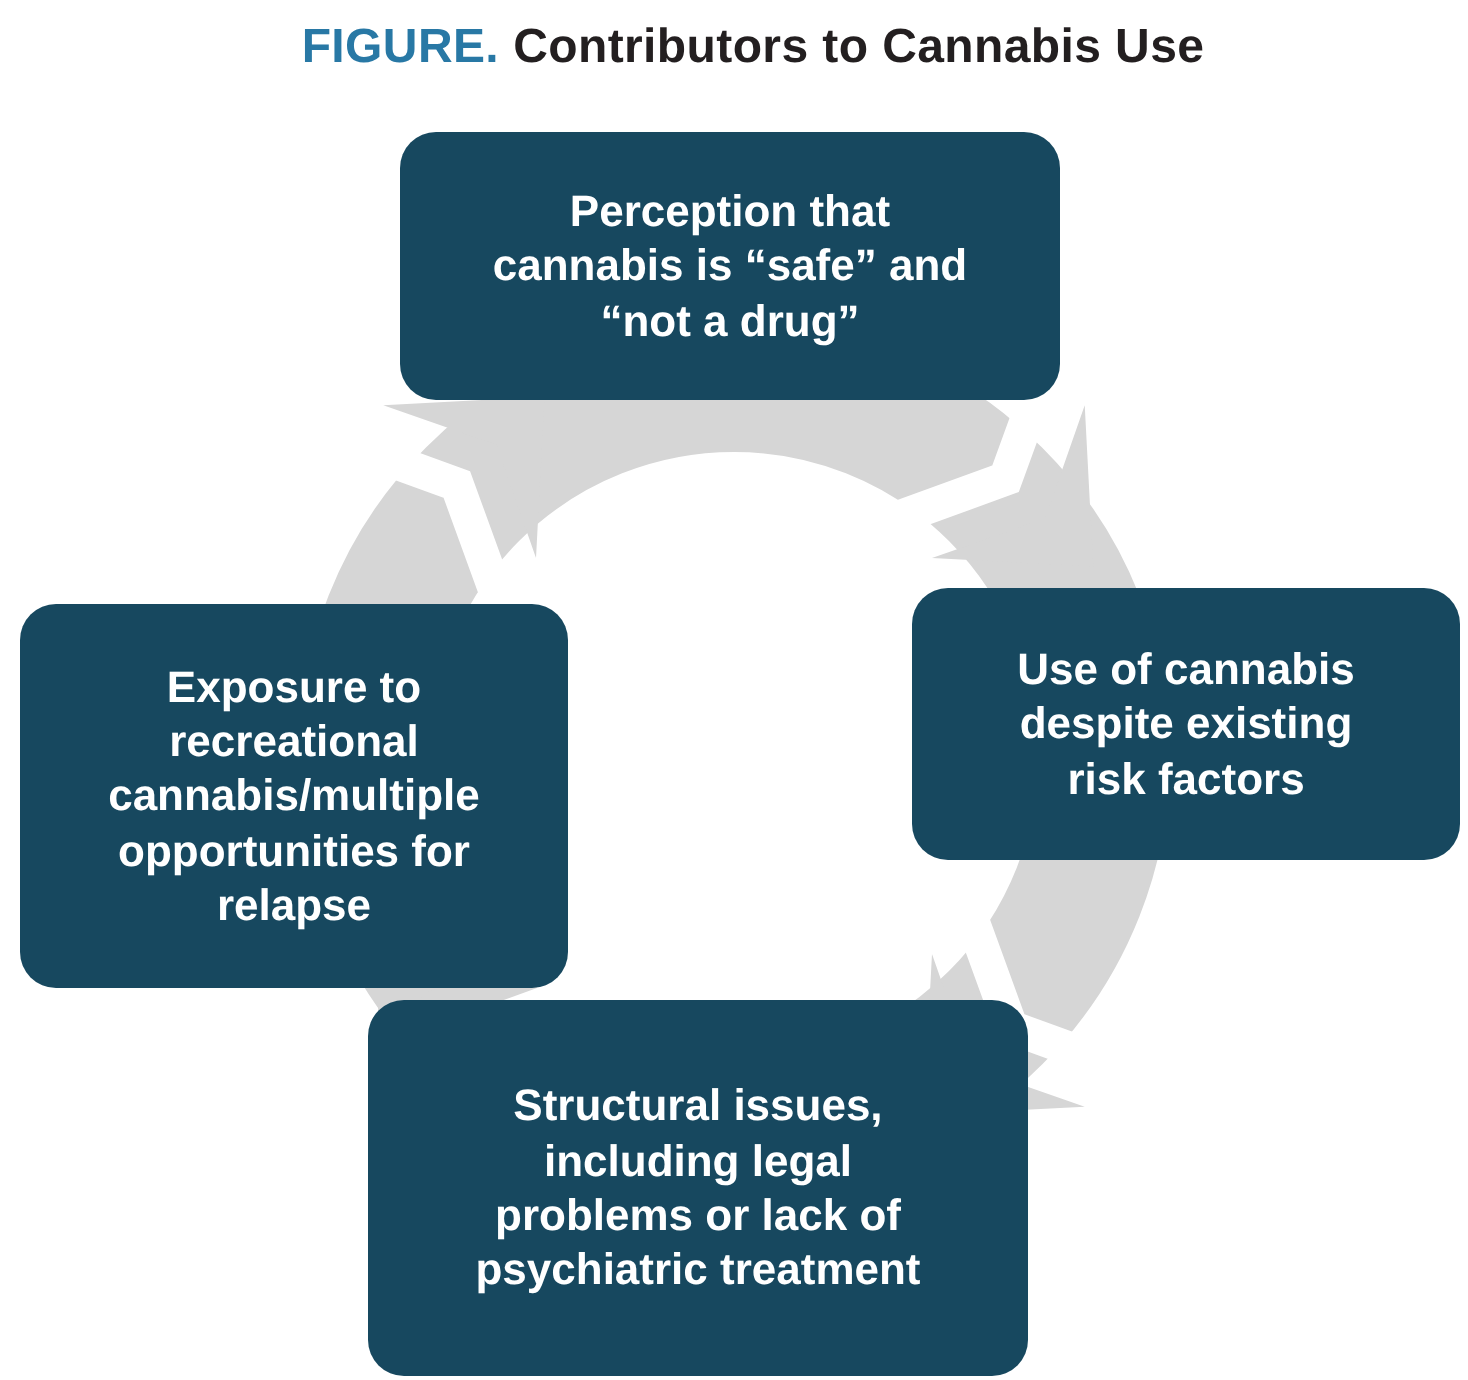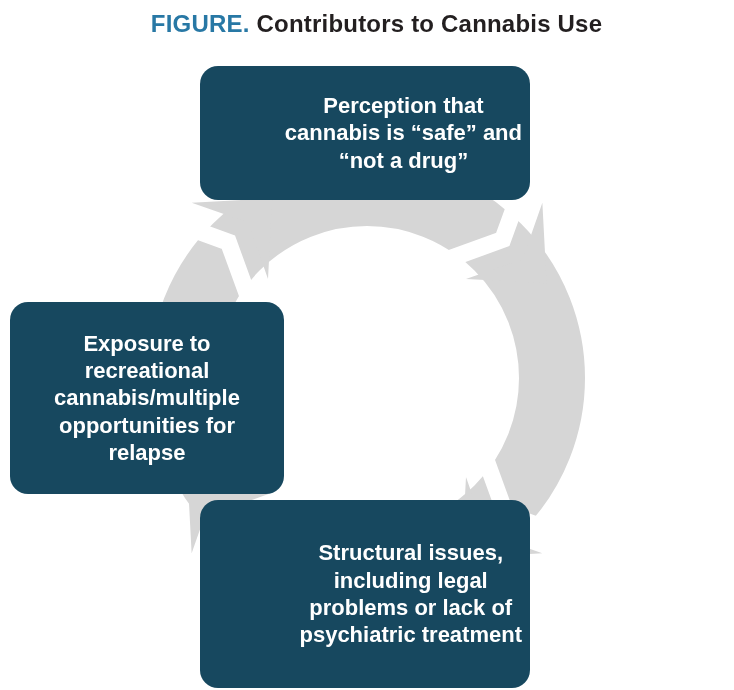--- a/index.html
+++ b/index.html
@@ -42,24 +42,24 @@
     display: flex;
     align-items: center;
     justify-content: center;
     text-align: center;
     font-weight: bold;
     font-size: 22px;
     line-height: 1.24;
     padding: 8px;
   }
   .node span { white-space: pre-line; }
-  .node-top    { left: 200px; top: 66px;  width: 330px; height: 134px; justify-content: flex-end; }
+  .node-top    { left: 200px; top: 66px;  width: 330px; height: 134px; }
   .node-right  { left: 456px; top: 294px; width: 274px; height: 136px; }
   .node-left   { left: 10px;  top: 262px; width: 274px; height: 192px; margin-top: 40px; }
-  .node-bottom { left: 200px; top: 500px; width: 330px; height: 188px; justify-content: flex-end; }
+  .node-bottom { left: 184px; top: 500px; width: 330px; height: 188px; }
 </style>
 </head>
 <body>
 
 <div class="stage">
 
   <div class="figure-title">
     <span class="fig-label">FIGURE.</span><span class="title-text">Contributors to Cannabis Use</span>
   </div>
 
@@ -87,20 +87,25 @@
       <polygon points="507,378 561,404 615,378 561,438" style="fill:var(--ring-gray,#d6d6d6)"></polygon>
     </g>
   </svg>
 
   <div class="node node-top">
     <span>Perception that
 cannabis is “safe” and
 “not a drug”</span>
   </div>
 
+  <div class="node node-right">
+    <span>Use of cannabis
+despite existing
+risk factors</span>
+  </div>
 
   <div class="node node-left">
     <span>Exposure to
 recreational
 cannabis/multiple
 opportunities for
 relapse</span>
   </div>
 
   <div class="node node-bottom">

